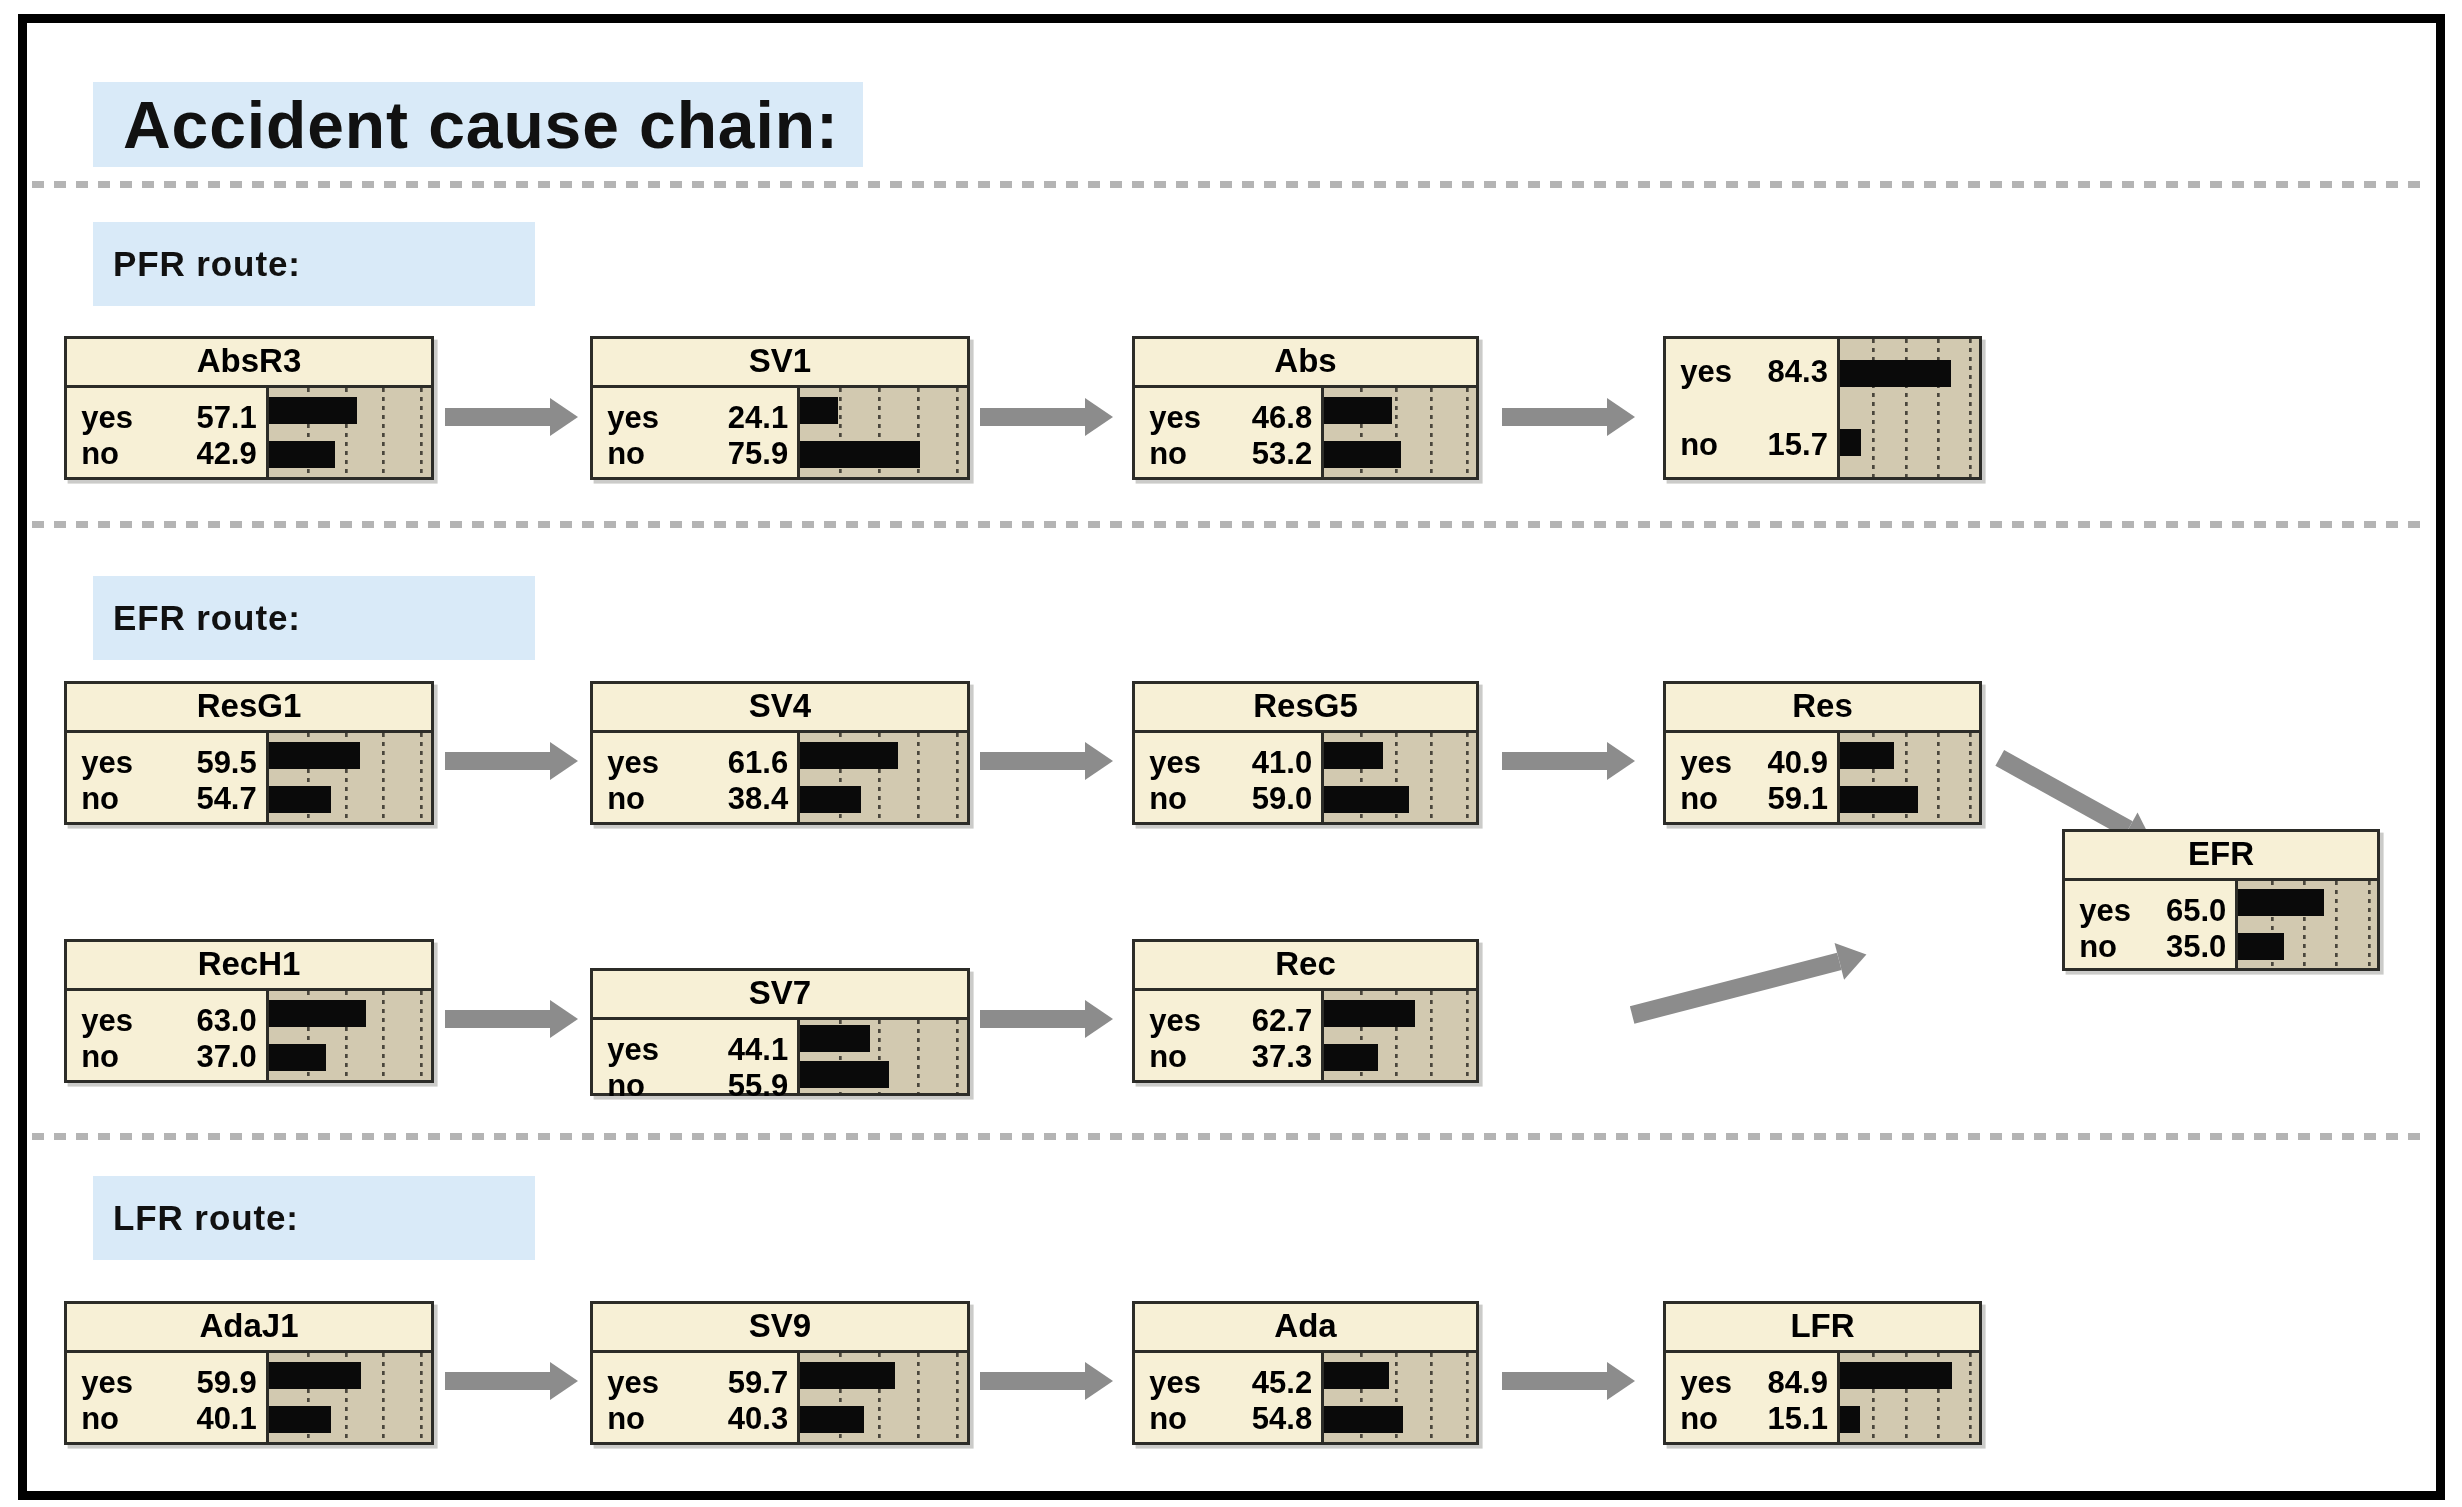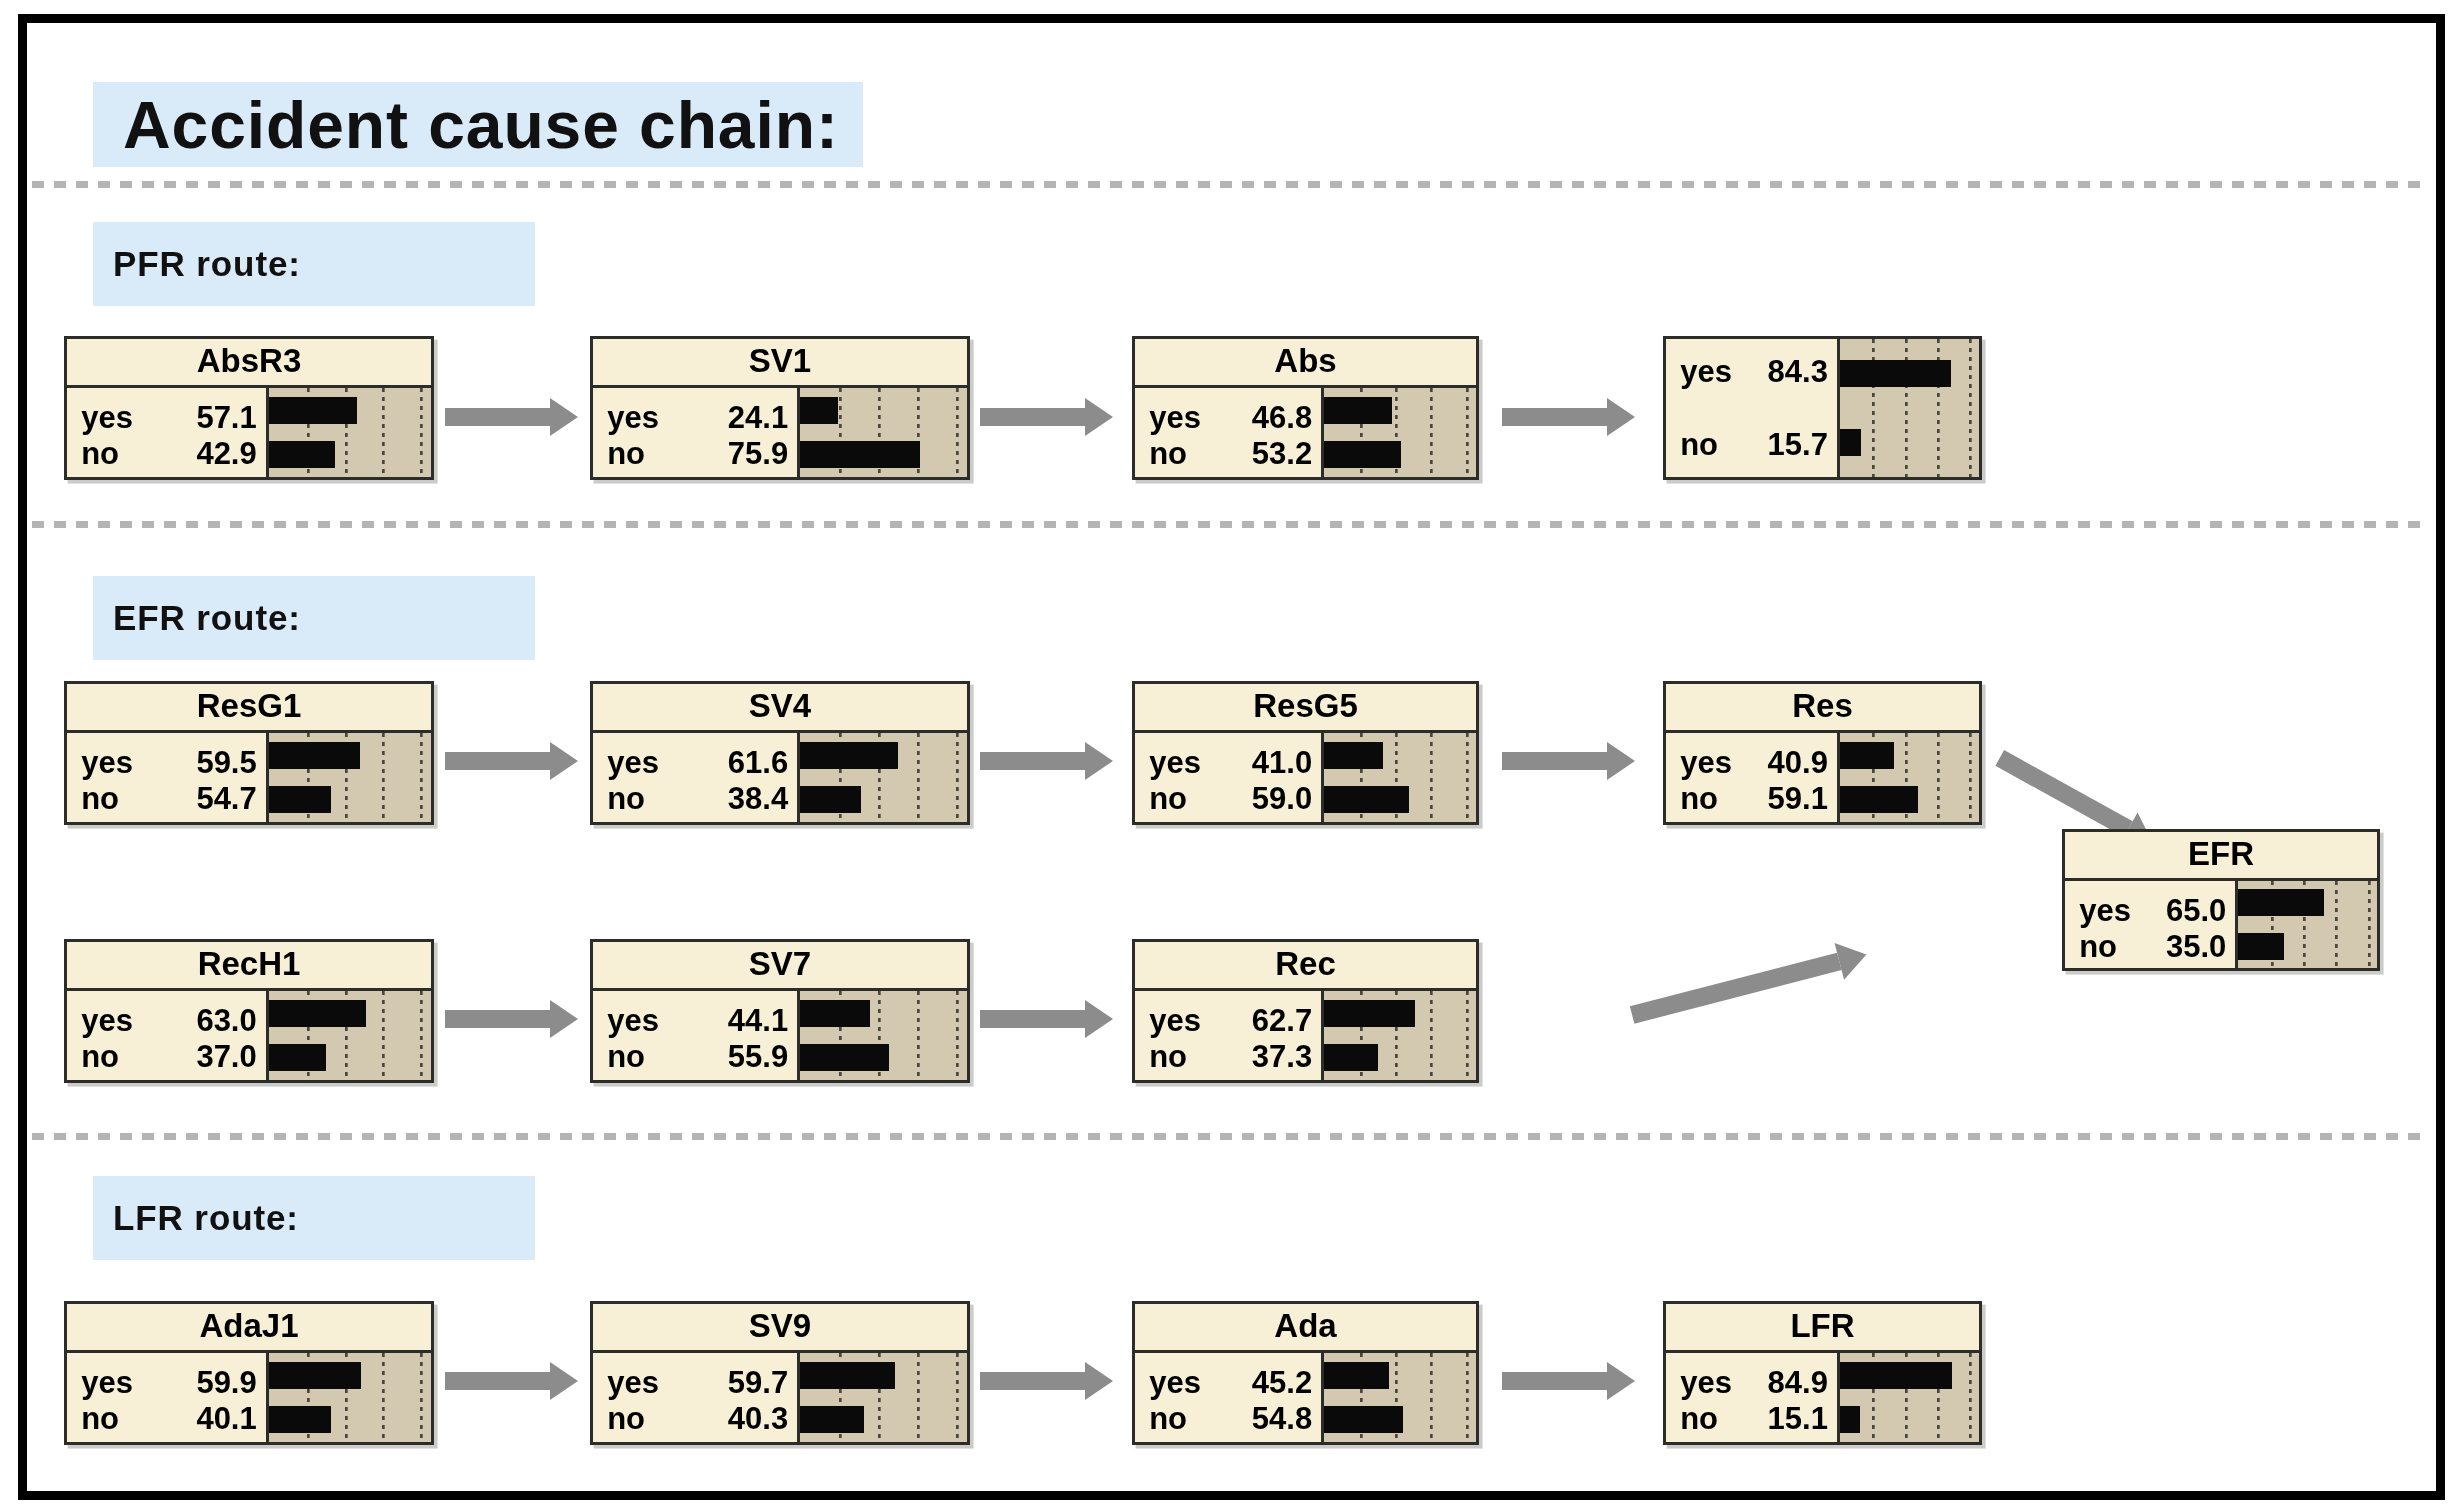--- a/index.html
+++ b/index.html
@@ -298,21 +298,21 @@
         <div class="bar byes" style="width: 59.85%;"></div>
         <div class="bar bno" style="width: 35.15%;"></div>
       </div>
     </div>
   </div>
   <div class="arrow" style="left:445px;top:999px;width:133px">
       <div class="shaft"></div>
       <div class="head"></div>
     </div>
 
-  <div class="node" style="left:590px;top:939px;width:380px;height:144px">
+  <div class="node" style="left:590px;top:968px;width:380px;height:128px">
     <div class="node-title">SV7</div>
     <div class="node-body">
       <div class="states">
         <div class="srow">
             <span class="slabel">yes</span>
             <span class="sval">44.1</span>
           </div>
         <div class="srow">
             <span class="slabel">no</span>
             <span class="sval">55.9</span>

